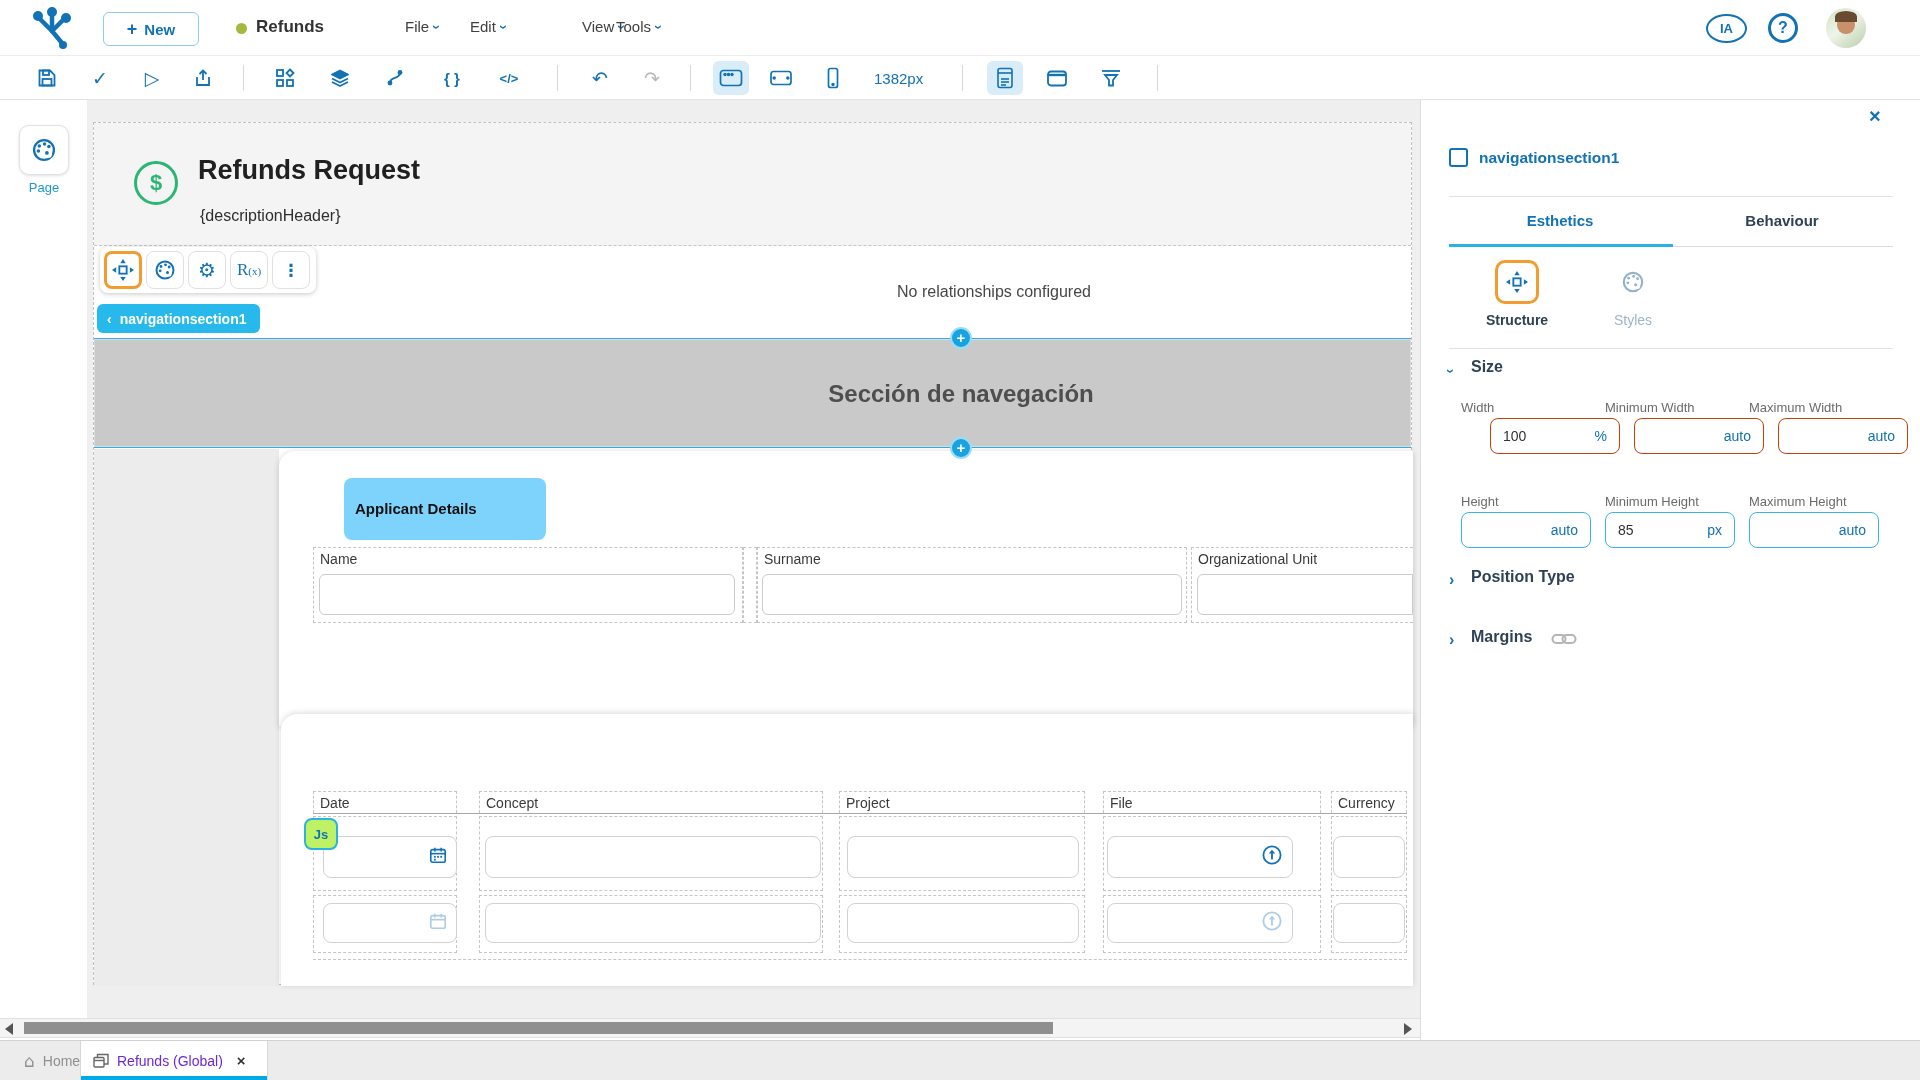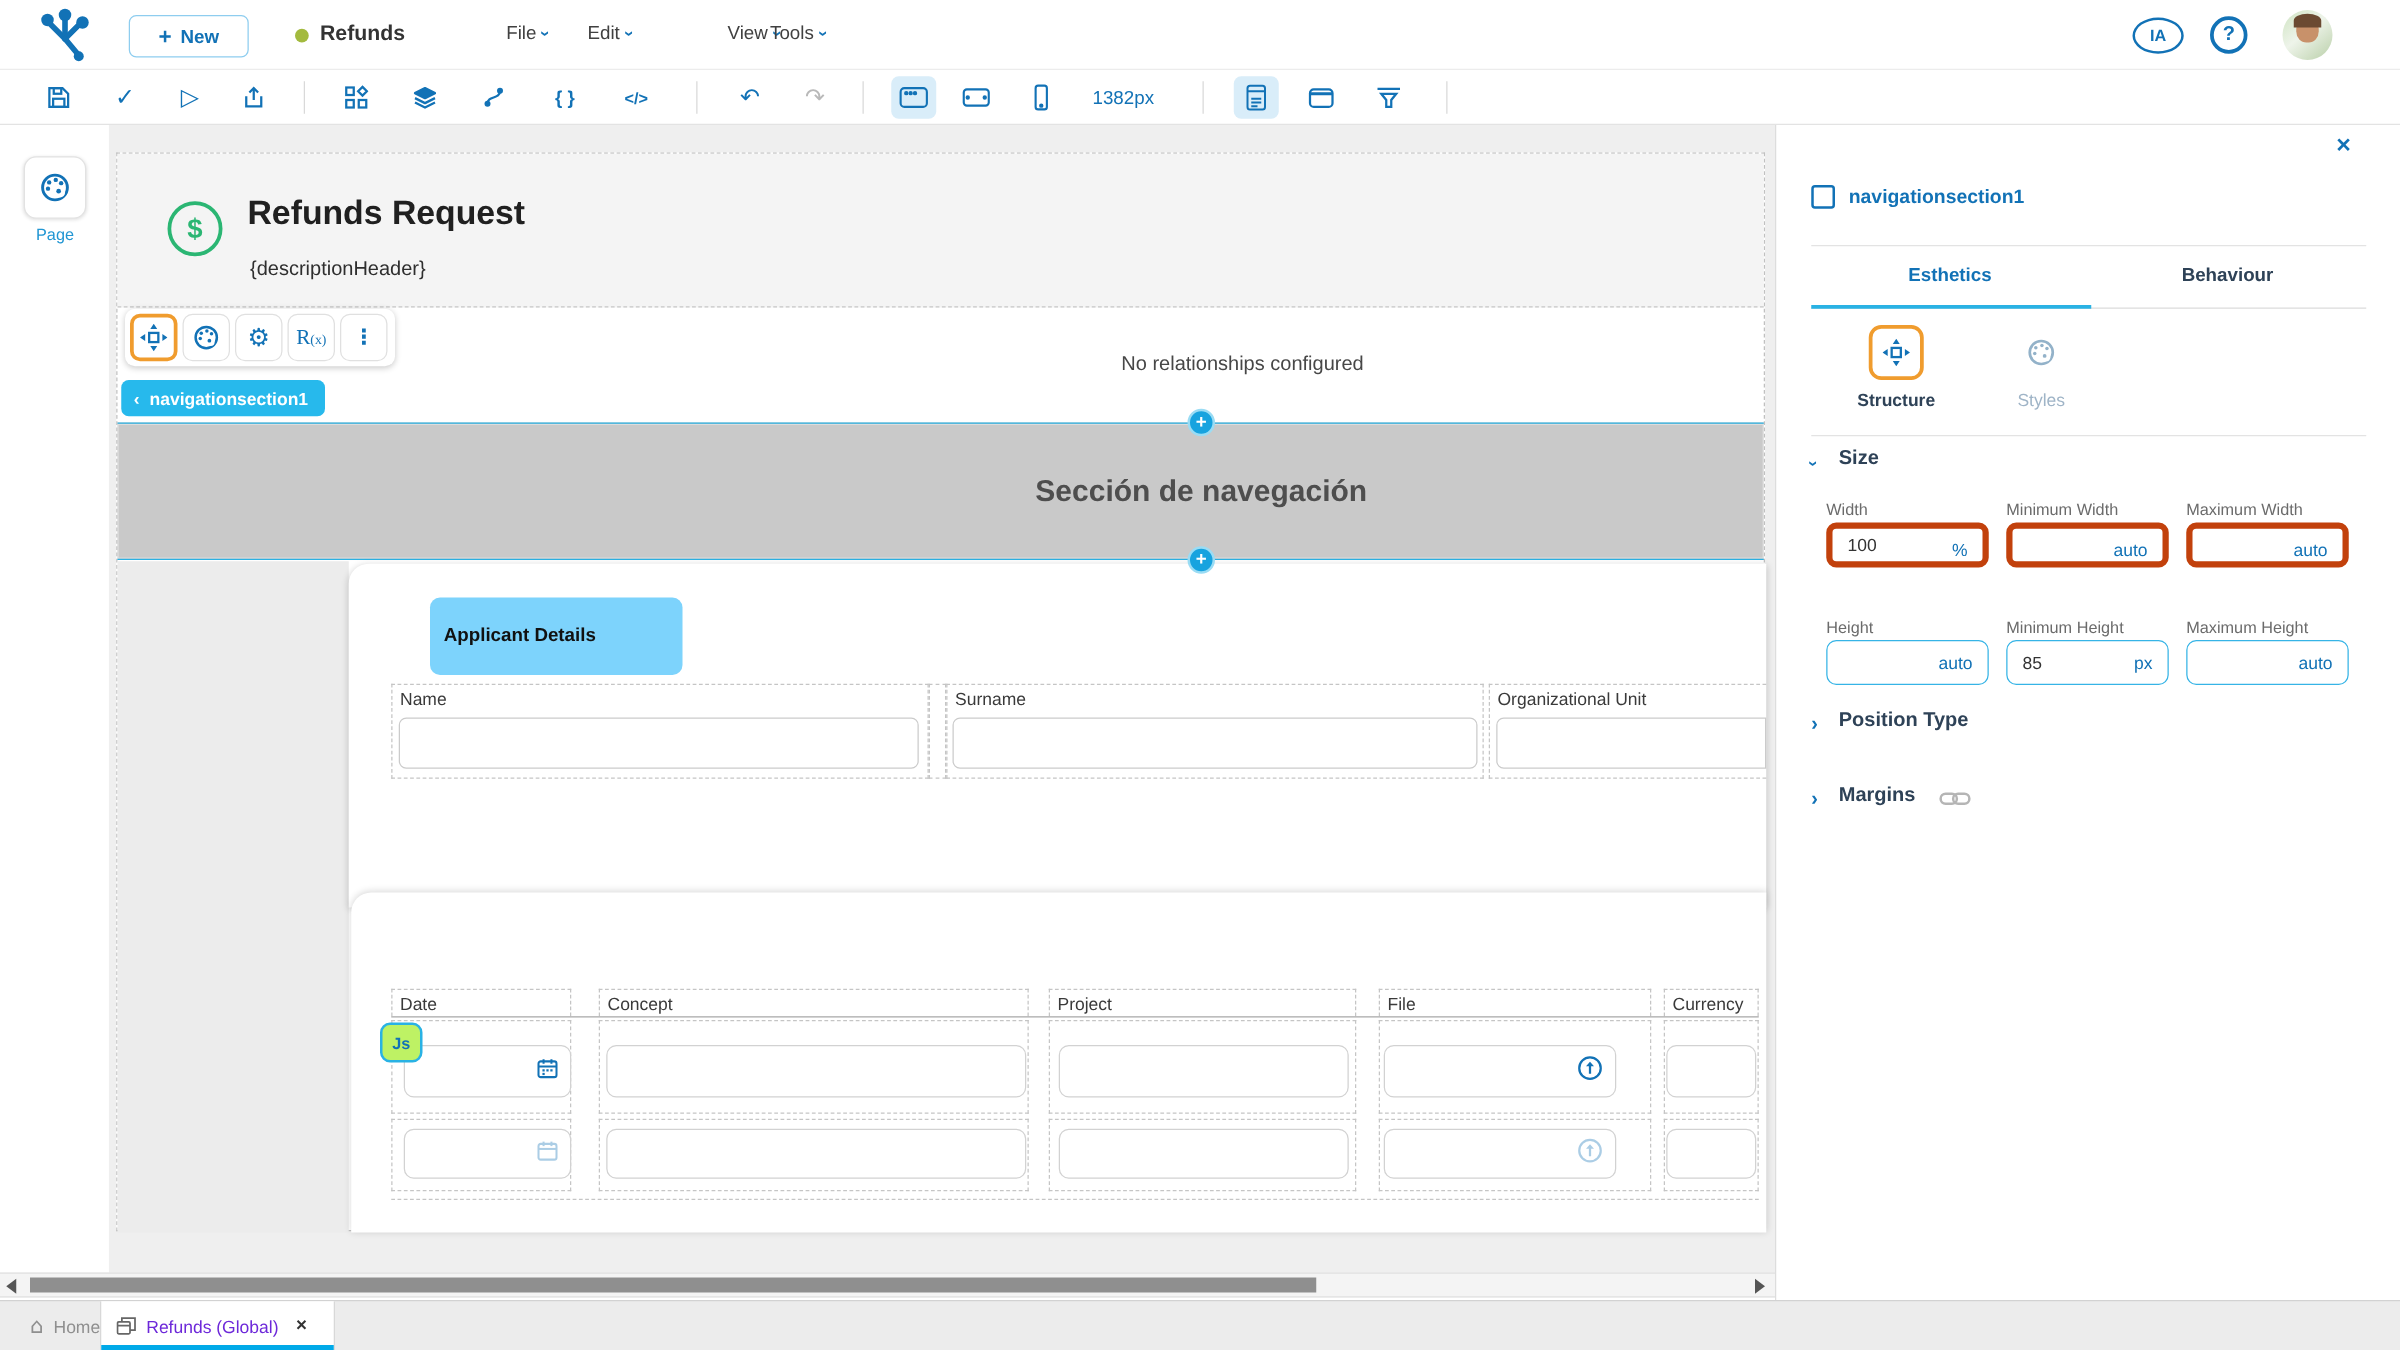--- a/index.html
+++ b/index.html
@@ -115,21 +115,21 @@
   .rp-tabline { position:absolute; left:28px; top:146px; width:444px; height:1px; background:#dcdcdc; }
   .rp-tabbar-active { position:absolute; left:28px; top:144px; width:224px; height:3px; background:#29b2e4; }
   .subtab-ic { position:absolute; top:160px; display:flex; align-items:center; justify-content:center; cursor:pointer; }
   .structure-box { left:74px; width:44px; height:44px; border:3px solid #f09c2e; border-radius:10px; color:#1272b6; }
   .styles-box { left:190px; width:44px; height:44px; color:#93b2c9; }
   .subtab-lbl { position:absolute; top:212px; width:90px; text-align:center; font-size:14px; cursor:pointer; }
   .sec-hdr { font-size:16px; font-weight:bold; color:#2e4257; position:absolute; left:50px; }
   .sec-chev { position:absolute; left:28px; }
   .p-lbl { position:absolute; font-size:13px; color:#6b6b6b; }
   .p-field { position:absolute; width:130px; height:36px; border-radius:8px; background:#fff; }
-  .p-field.gray { border:5px solid #c2410c; }
+  .p-field.gray { border:1px solid #c2410c;margin-left:29px; }
   .p-field.cyan { border:1px solid #36b4e6; }
   .p-field input { position:absolute; left:0; top:0; width:100%; height:100%; border:none; outline:none; background:transparent;
                    font:14px "Liberation Sans",sans-serif; color:#333; padding:0 40px 0 12px; border-radius:8px; }
   .p-unit { position:absolute; right:12px; top:9px; font-size:14px; color:#1272b6; pointer-events:none; }
   .chain-ic { position:absolute; }
 </style>
 </head>
 <body>
 
 <div id="root">

